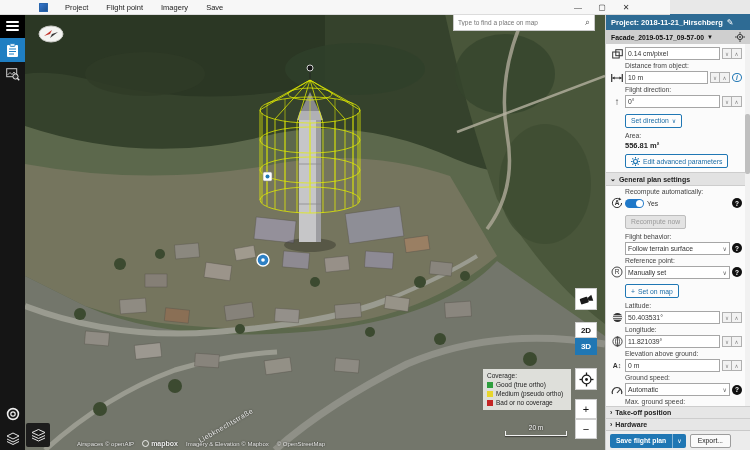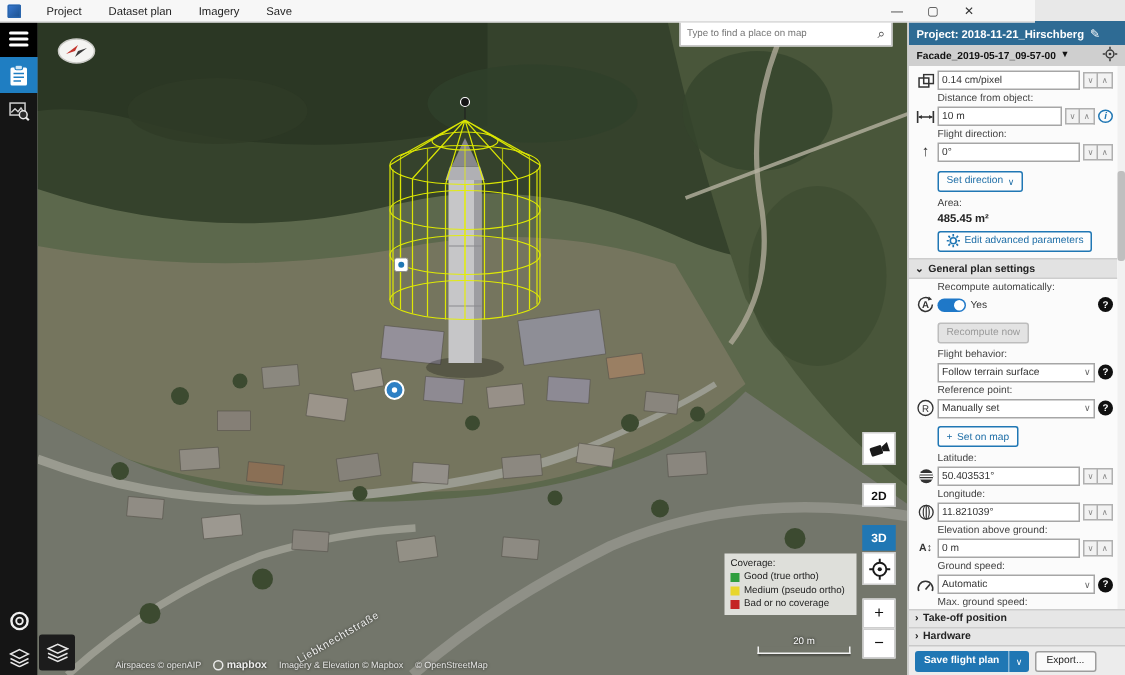--- a/index.html
+++ b/index.html
@@ -1,22 +1,22 @@
 <!DOCTYPE html>
 <html><head>
 <meta charset="utf-8">
 <style>
   html,body{margin:0;padding:0;}
   body{width:750px;height:450px;position:relative;overflow:hidden;
        font-family:"Liberation Sans",sans-serif;background:#e8e8e8;
        -webkit-font-smoothing:antialiased;}
 
   
-  .menubar{position:absolute;left:0;top:0;width:690px;height:14px;background:#f7f7f7;
-           border-bottom:1px solid #dcdcdc;display:flex;align-items:center;z-index:30;}
+  .menubar{position:absolute;left:0;top:0;width:636px;height:14px;background:#f7f7f7;
+           border-bottom:1px solid #dcdcdc;display:flex;align-items:center;z-index:30;padding-left:34px;}
   .appicon{width:9px;height:9px;margin:0 8px 0 5px;border-radius:1px;
            background:linear-gradient(135deg,#3a7bd5,#1b4f8a);box-shadow:inset 0 0 0 1px #2a66ad;}
   .menuitem{font-size:7.5px;color:#222;padding:0 9px;height:14px;display:flex;align-items:center;cursor:default;}
   .wincontrols{position:absolute;right:32px;top:0;height:14px;display:flex;}
   .winbtn{width:24px;height:14px;display:flex;align-items:center;justify-content:center;
           font-size:8px;color:#333;}
   
   .toolbar{position:absolute;left:0;top:14px;width:25px;height:436px;background:#151515;z-index:20;}
   .tb-tile{width:25px;height:24px;display:flex;align-items:center;justify-content:center;}
   .tb-burger{background:#000;}
@@ -30,21 +30,21 @@
   .map svg.scene{position:absolute;left:0;top:0;}
   .searchbox{position:absolute;right:10px;top:0;width:140px;height:15px;background:#fff;
              border:1px solid #c9c9c9;display:flex;align-items:center;z-index:5;}
   .searchbox input{flex:1;border:none;outline:none;font-size:6.5px;color:#555;padding:0 4px;
                    font-family:"Liberation Sans",sans-serif;background:transparent;}
   .searchbox .mag{font-size:9px;color:#444;padding-right:4px;line-height:9px;}
   .compass{position:absolute;left:13px;top:11px;width:26px;height:18px;}
   .mapbtn{position:absolute;left:550px;width:22px;background:#fff;border:1px solid #cfcfcf;
           display:flex;align-items:center;justify-content:center;color:#111;z-index:5;box-sizing:border-box;}
   .btn2d{top:308px;height:16px;font-size:8px;font-weight:bold;}
-  .btn3d{top:324px;height:17px;font-size:8px;font-weight:bold;background:#2077b4;color:#fff;border-color:#2077b4;margin-top:12px;}
+  .btn3d{top:324px;height:17px;font-size:8px;font-weight:bold;background:#2077b4;color:#fff;border-color:#2077b4;}
   .btncam{top:274px;height:22px;}
   .btnloc{top:354px;height:22px;}
   .btnzin{top:385px;height:20px;font-size:11px;}
   .btnzout{top:405px;height:20px;font-size:11px;}
   .legend{position:absolute;left:458px;top:355px;width:88px;background:rgba(252,252,250,0.78);
           padding:3px 4px 4px 4px;z-index:5;box-sizing:border-box;}
   .legend .ltitle{font-size:6.5px;color:#222;margin-bottom:2px;}
   .lrow{display:flex;align-items:center;margin-top:2px;}
   .sw{width:6px;height:6px;margin-right:3px;flex:0 0 6px;}
   .lrow span{font-size:6.5px;color:#222;white-space:nowrap;}
@@ -117,21 +117,21 @@
              font-size:6.8px;display:flex;align-items:center;padding:0 7px;box-sizing:border-box;}
   .sscroll{position:absolute;right:0;top:30px;bottom:44px;width:5px;background:#f1f1f1;}
   .sthumb{position:absolute;right:0;top:70px;width:5px;height:60px;background:#bfbfbf;border-radius:2px;}
 </style>
 </head>
 <body>
 
 <div class="menubar">
   <div class="appicon"></div>
   <div class="menuitem">Project</div>
-  <div class="menuitem">Dataset plan</div>
+  <div class="menuitem">Flight point</div>
   <div class="menuitem">Imagery</div>
   <div class="menuitem">Save</div>
   <div class="wincontrols">
     <span class="winbtn">—</span>
     <span class="winbtn">▢</span>
     <span class="winbtn">✕</span>
   </div>
 </div>
 
 <div class="toolbar">
@@ -417,21 +417,21 @@
           <div>∧</div>
       </div>
     </div>
     <div class="btn-o">
       <span>Set direction</span>
       <span style="font-size:6px">∨</span>
     </div>
 
     
     <div class="flabel">Area:</div>
-    <div class="areaval">485.45 m²</div>
+    <div class="areaval">556.81 m²</div>
     <div class="btn-o">
       <svg width="9" height="9" viewBox="0 0 9 9">
         <circle cx="4.5" cy="4.5" r="2" fill="none" stroke="#2077b4" stroke-width="1.1"></circle>
         <g stroke="#2077b4" stroke-width="1.1">
           <line x1="4.5" y1="0" x2="4.5" y2="1.6"></line>
             <line x1="4.5" y1="7.4" x2="4.5" y2="9"></line>
           <line x1="0" y1="4.5" x2="1.6" y2="4.5"></line>
             <line x1="7.4" y1="4.5" x2="9" y2="4.5"></line>
           <line x1="1.3" y1="1.3" x2="2.4" y2="2.4"></line>
             <line x1="6.6" y1="6.6" x2="7.7" y2="7.7"></line>

